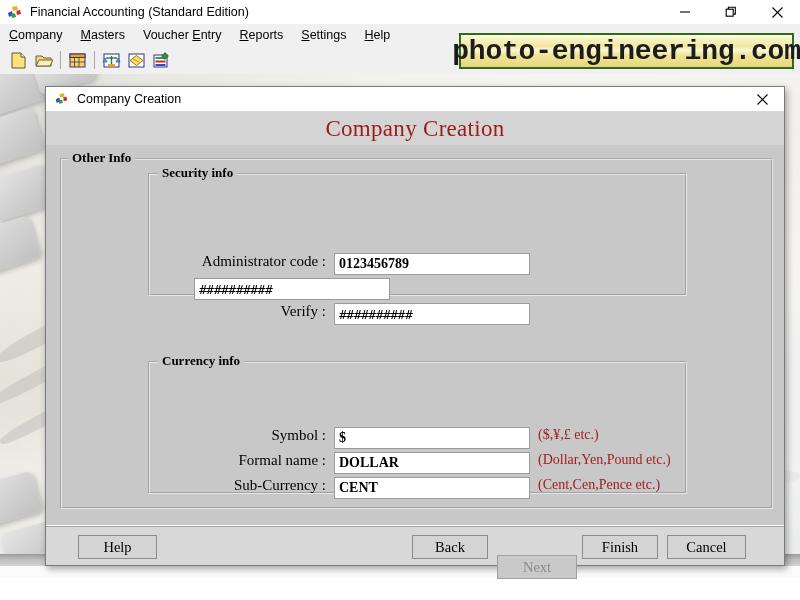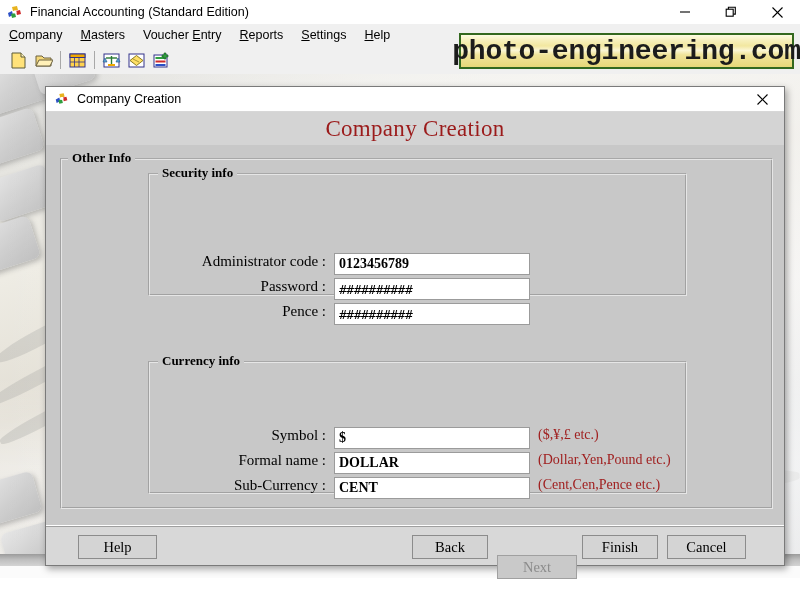--- a/index.html
+++ b/index.html
@@ -492,26 +492,25 @@
 
       <div class="groupbox" id="gb-security"></div>
       <div class="gb-legend" style="left:112px; top:20px;">Security info</div>
 
       <div class="frow" style="left:140px; top:108px;">
         <span class="flabel" style="width:140px;">Administrator code :</span>
         <span class="finput" style="width:196px; margin-left:8px;">0123456789</span>
       </div>
 
       <div class="frow" style="left:140px; top:133px;">
-        <span class="flabel" style="width:140px;">Password :</span>
         <span class="finput mono" style="width:196px; margin-left:8px;">##########</span>
       </div>
 
       <div class="frow" style="left:140px; top:158px;">
-        <span class="flabel" style="width:140px;">Pence :</span>
+        <span class="flabel" style="width:140px;">Verify :</span>
         <span class="finput mono" style="width:196px; margin-left:8px;">##########</span>
       </div>
 
       <div class="groupbox" id="gb-currency"></div>
       <div class="gb-legend" style="left:112px; top:208px;">Currency info</div>
 
       <div class="frow" style="left:140px; top:282px;">
         <span class="flabel" style="width:140px;">Symbol :</span>
         <span class="finput" style="width:196px; margin-left:8px;">$</span>
         <span class="fhint">($,¥,£ etc.)</span>

